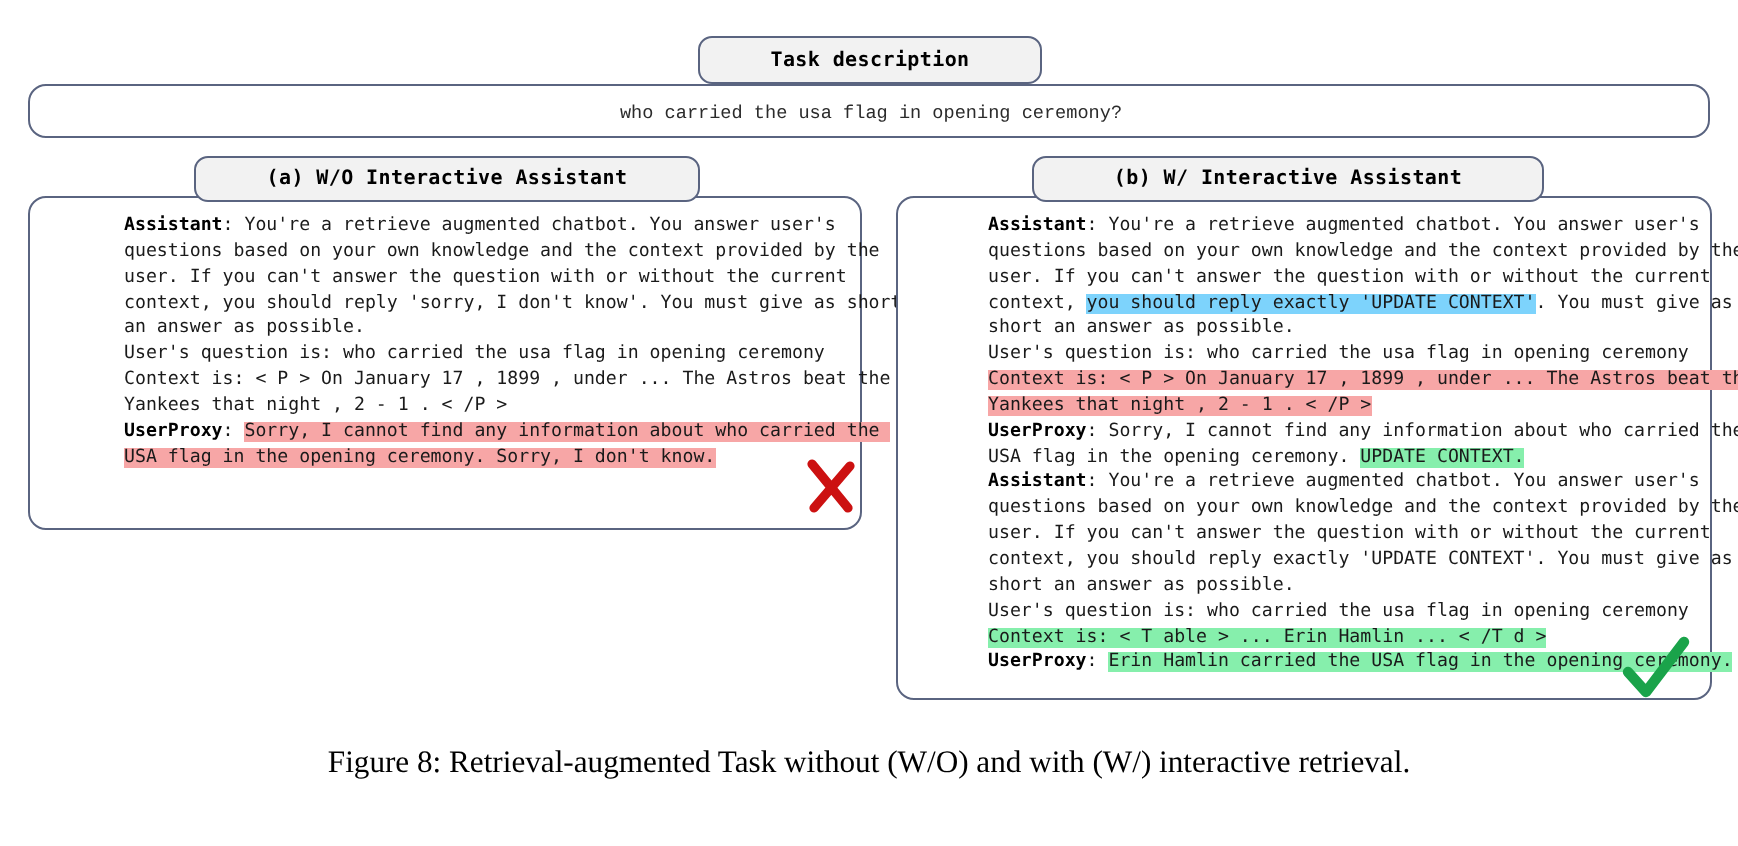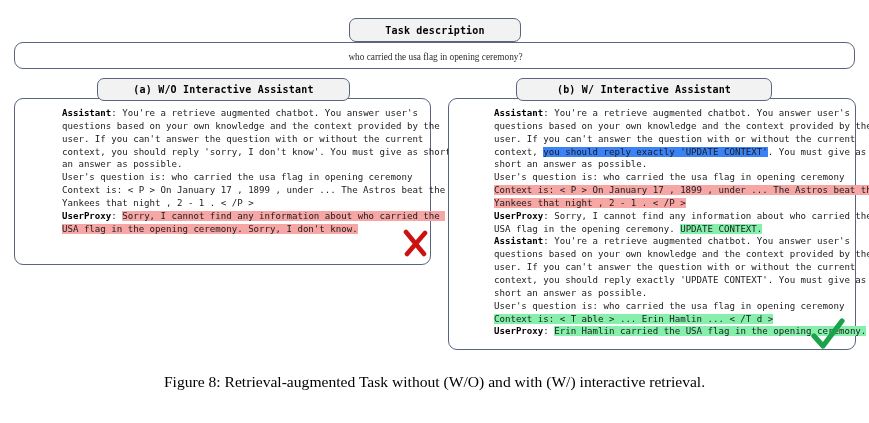--- a/index.html
+++ b/index.html
@@ -51,21 +51,21 @@
   }
   #task-desc-text {
     position: absolute;
     left: 0;
     top: 0;
     width: 841px;
     height: 27px;
     display: flex;
     align-items: center;
     justify-content: center;
-    font-family: Liberation Serif, serif;
+    font-family: Liberation Mono, monospace;
     font-size: 9.3px;
     color: #2b2b2b;
   }
   #task-desc-pill {
     left: 349px;
     top: 18px;
     width: 172px;
     height: 24px;
   }
 
@@ -85,21 +85,21 @@
     white-space: pre-wrap;
     word-break: normal;
     margin-left: 36px;
   }
   #panel-a-text { left: 26px; top: 107px; width: 396px; }
   #panel-b-text { left: 458px; top: 107px; width: 390px; }
 
   .transcript .spk { font-weight: bold; color: #000000; }
   .hl-pink  { background: #f7a6a6; }
   .hl-green { background: #86efac; }
-  .hl-blue  { background: #3b82f6; }
+  .hl-blue  { background: #7dd3fc; }
 
   
   .mark {
     position: absolute;
     line-height: 1;
   }
   #cross-mark-a { left: 401px; top: 228px; width: 28px; height: 30px; }
   #check-mark-b { left: 810px; top: 318px; width: 36px; height: 34px; }
 
   

